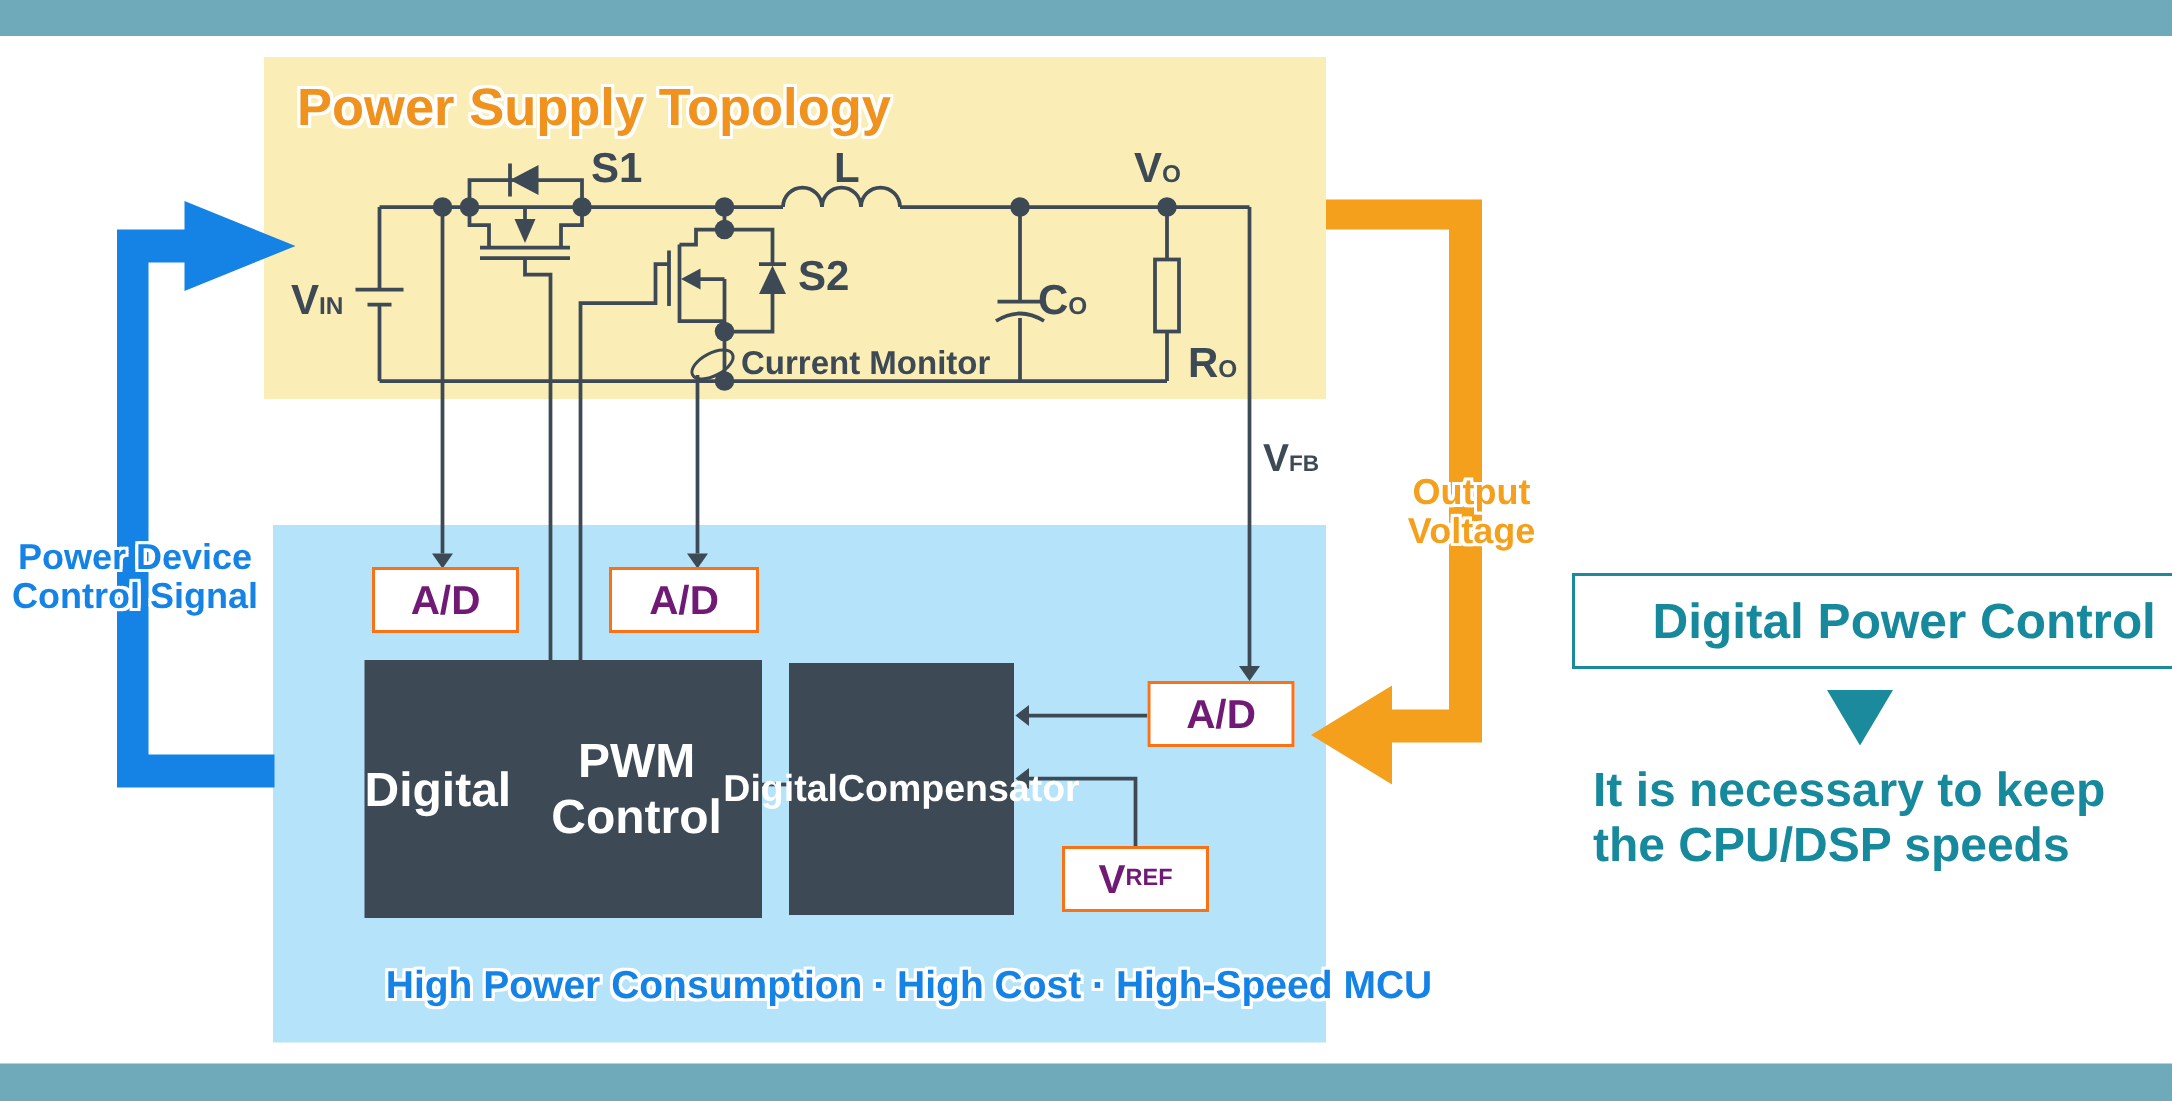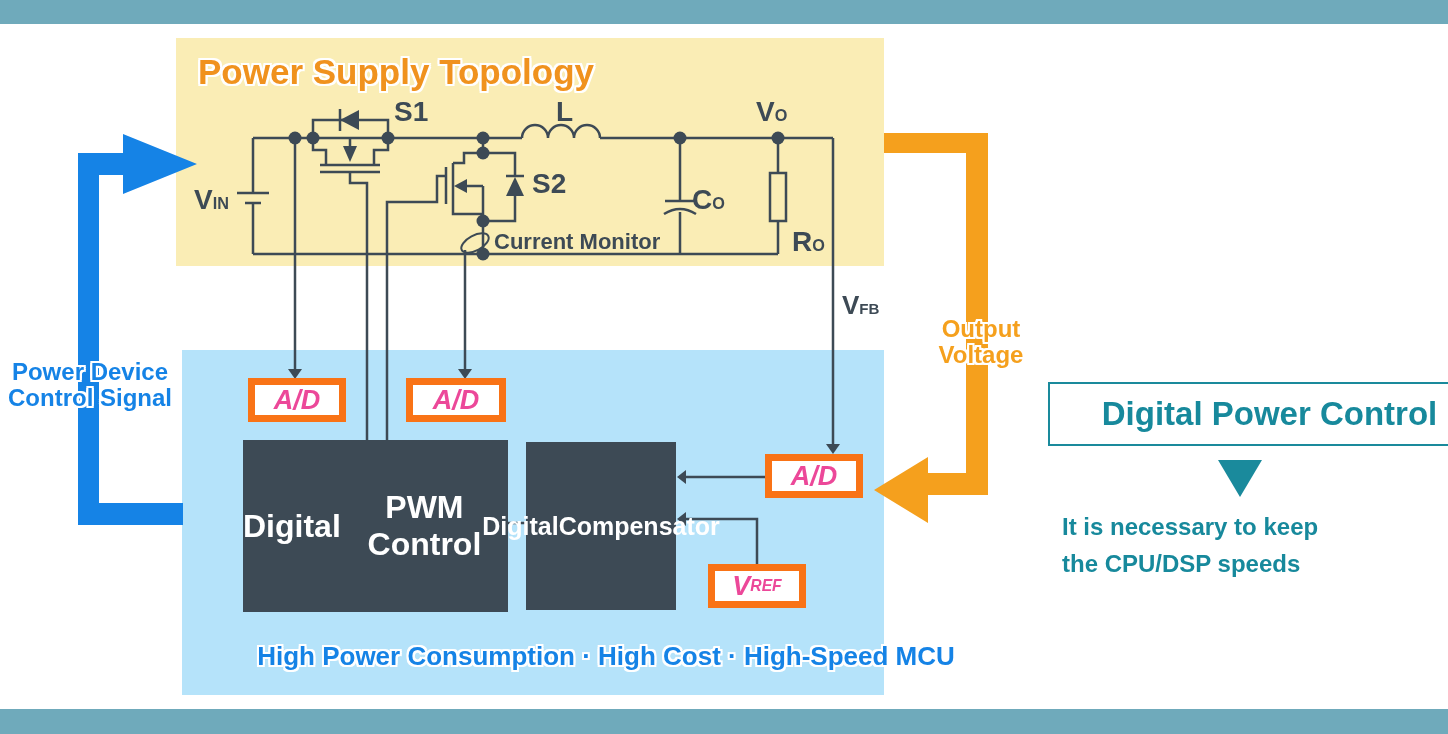--- a/index.html
+++ b/index.html
@@ -17,36 +17,36 @@
   
   svg.layer{left:0;top:0;z-index:2;}
   .wire{stroke:#3D4A55;stroke-width:2.5;fill:none;}
   .thin{stroke:#3D4A55;stroke-width:2;fill:none;}
   .dark{fill:#3D4A55;}
   
   .clabel{color:#3D4A55;font-weight:bold;font-size:28px;z-index:4;white-space:nowrap;}
   .clabel .sub{font-size:0.58em;}
   .small-label{font-size:22px;}
   
-  .wbox{background:#ffffff;border:7px solid #f97316;z-index:3;display:flex;align-items:center;justify-content:center;
-        color:#ec4899;font-weight:bold;font-size:27px;box-sizing:border-box;font-style:italic;}
+  .wbox{background:#ffffff;border:2px solid #f97316;z-index:3;display:flex;align-items:center;justify-content:center;
+        color:#701a75;font-weight:bold;font-size:27px;box-sizing:border-box;}
   .wbox .sub{font-size:0.58em;}
   
   .dbox{background:#3D4A55;z-index:3;display:flex;flex-direction:row;align-items:center;justify-content:center;
         color:#ffffff;font-weight:bold;text-align:center;line-height:1.15;}
   
   .outline{text-shadow:-2px -2px 0 #fff,2px -2px 0 #fff,-2px 2px 0 #fff,2px 2px 0 #fff,0 -2px 0 #fff,0 2px 0 #fff,-2px 0 0 #fff,2px 0 0 #fff;}
   .title{color:#F0921E;font-size:35px;font-weight:bold;z-index:4;white-space:nowrap;}
   .blue-text{color:#1583E6;font-weight:bold;z-index:4;text-align:center;white-space:nowrap;}
   .orange-text{color:#F5A01D;font-weight:bold;z-index:4;text-align:center;white-space:nowrap;}
   .footer-text{left:182px;top:641px;width:848px;text-align:center;font-size:26px;}
   
   .dpc-box{left:1048px;top:382px;width:443px;height:64px;border:2px solid #1A8A9C;background:#fff;z-index:3;
            display:flex;align-items:center;justify-content:center;color:#17899C;font-weight:bold;font-size:33px;box-sizing:border-box;}
-  .desc{left:1062px;top:508px;color:#17899C;font-weight:bold;font-size:24px;line-height:37px;z-index:3;white-space:nowrap;}
+  .desc{left:1062px;top:508px;color:#17899C;font-weight:bold;font-size:32px;line-height:37px;z-index:3;white-space:nowrap;}
 </style>
 </head>
 <body>
 
 <div class="abs bar" style="top:0;height:24px;"></div>
 <div class="abs bar" style="top:709px;height:25px;"></div>
 
 <div class="abs yellow-panel"></div>
 <div class="abs blue-panel"></div>
 

